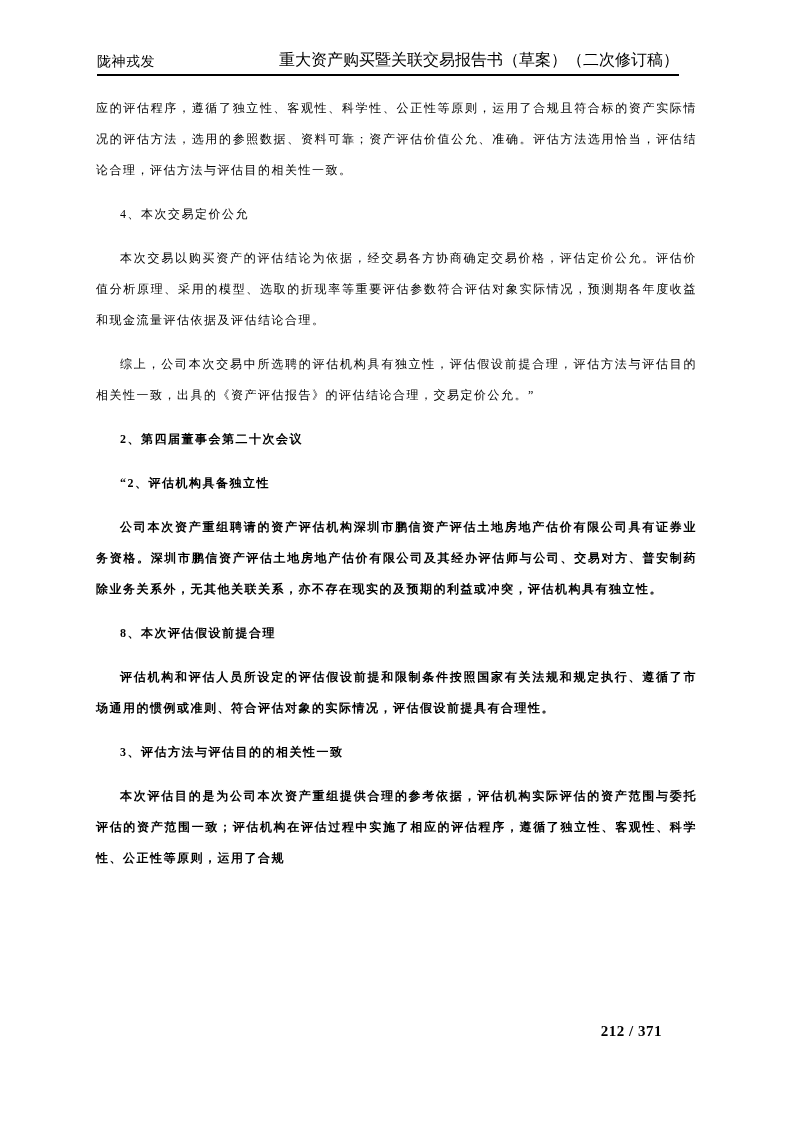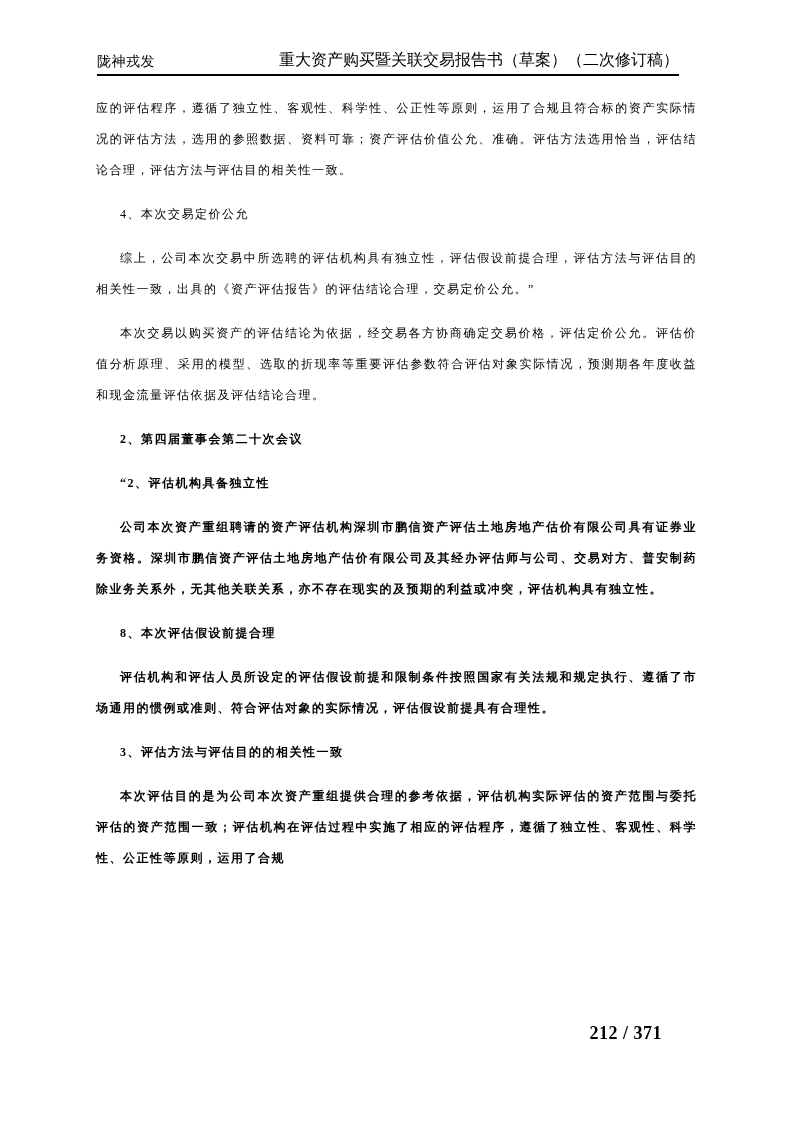--- a/index.html
+++ b/index.html
@@ -54,41 +54,41 @@
     text-indent: 2em;
     margin-top: 13px;
   }
   .doc-body p.bold {
     font-weight: bold;
   }
   .page-footer {
     position: absolute;
     top: 1023px;
     right: 131px;
-    font-size: 18px;
+    font-size: 15px;
     font-weight: bold;
     letter-spacing: 0.5px;
   }
 </style>
 </head>
 <body>
 
 <div class="page">
 
   <div class="page-header">
     <span class="header-left">陇神戎发</span>
     <span class="header-right">重大资产购买暨关联交易报告书（草案）（二次修订稿）</span>
   </div>
 
   <div class="doc-body">
 
   <p class="">应的评估程序，遵循了独立性、客观性、科学性、公正性等原则，运用了合规且符合标的资产实际情况的评估方法，选用的参照数据、资料可靠；资产评估价值公允、准确。评估方法选用恰当，评估结论合理，评估方法与评估目的相关性一致。</p>
       <p class="indent">4、本次交易定价公允</p>
+      <p class="indent">本次交易以购买资产的评估结论为依据，经交易各方协商确定交易价格，评估定价公允。评估价值分析原理、采用的模型、选取的折现率等重要评估参数符合评估对象实际情况，预测期各年度收益和现金流量评估依据及评估结论合理。</p>
       <p class="indent">综上，公司本次交易中所选聘的评估机构具有独立性，评估假设前提合理，评估方法与评估目的相关性一致，出具的《资产评估报告》的评估结论合理，交易定价公允。”</p>
-      <p class="indent">本次交易以购买资产的评估结论为依据，经交易各方协商确定交易价格，评估定价公允。评估价值分析原理、采用的模型、选取的折现率等重要评估参数符合评估对象实际情况，预测期各年度收益和现金流量评估依据及评估结论合理。</p>
       <p class="bold indent">2、第四届董事会第二十次会议</p>
       <p class="bold indent">“2、评估机构具备独立性</p>
       <p class="bold indent">公司本次资产重组聘请的资产评估机构深圳市鹏信资产评估土地房地产估价有限公司具有证券业务资格。深圳市鹏信资产评估土地房地产估价有限公司及其经办评估师与公司、交易对方、普安制药除业务关系外，无其他关联关系，亦不存在现实的及预期的利益或冲突，评估机构具有独立性。</p>
       <p class="bold indent">8、本次评估假设前提合理</p>
       <p class="bold indent">评估机构和评估人员所设定的评估假设前提和限制条件按照国家有关法规和规定执行、遵循了市场通用的惯例或准则、符合评估对象的实际情况，评估假设前提具有合理性。</p>
       <p class="bold indent">3、评估方法与评估目的的相关性一致</p>
       <p class="bold indent">本次评估目的是为公司本次资产重组提供合理的参考依据，评估机构实际评估的资产范围与委托评估的资产范围一致；评估机构在评估过程中实施了相应的评估程序，遵循了独立性、客观性、科学性、公正性等原则，运用了合规</p>
     </div>
 
   <div class="page-footer">212 / 371</div>

